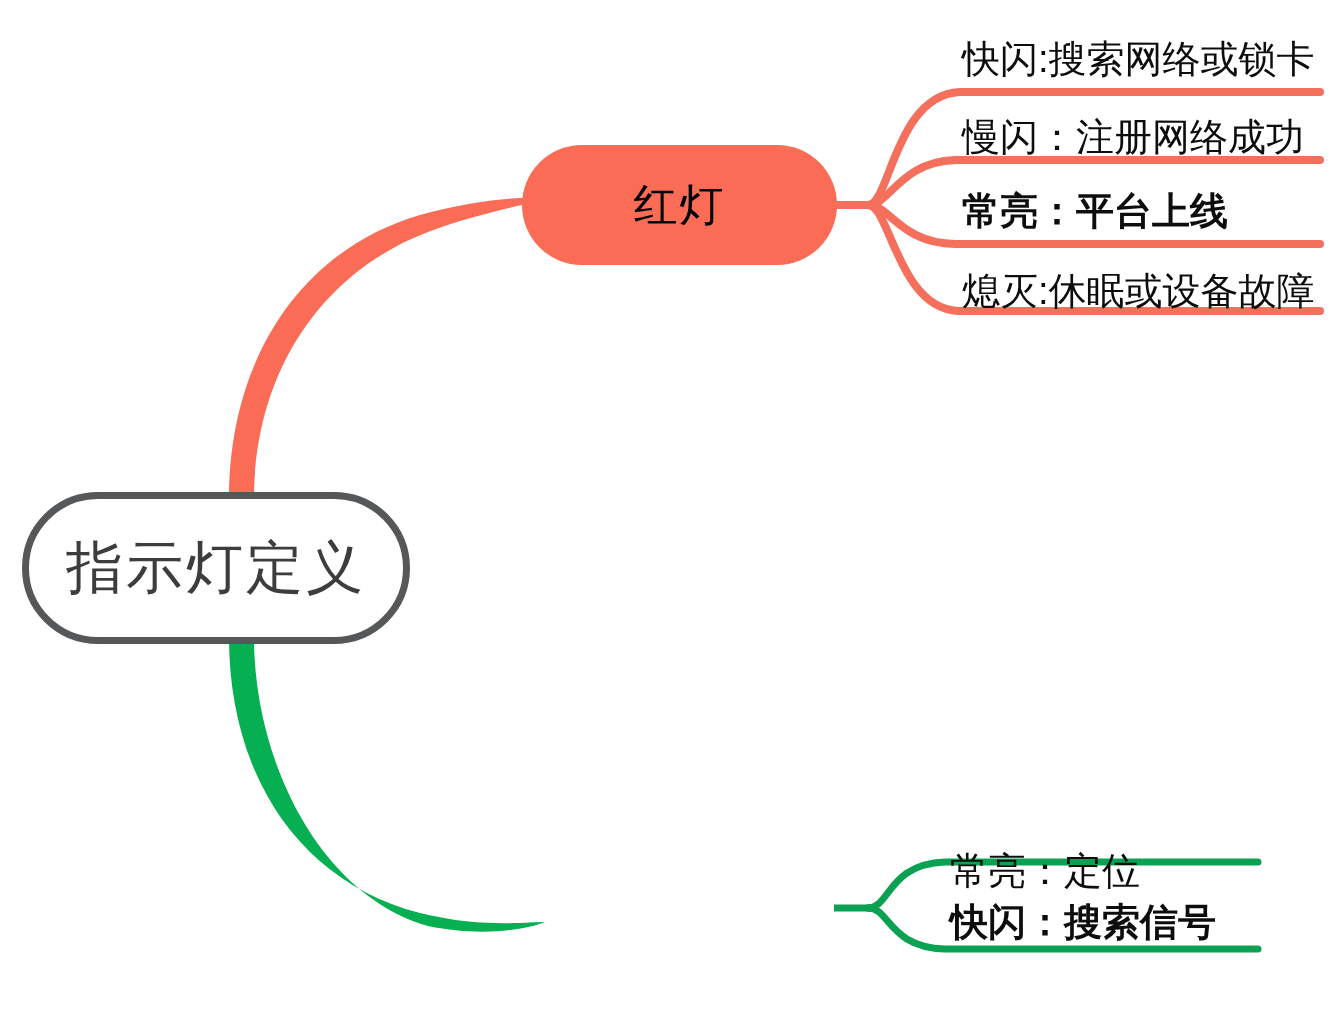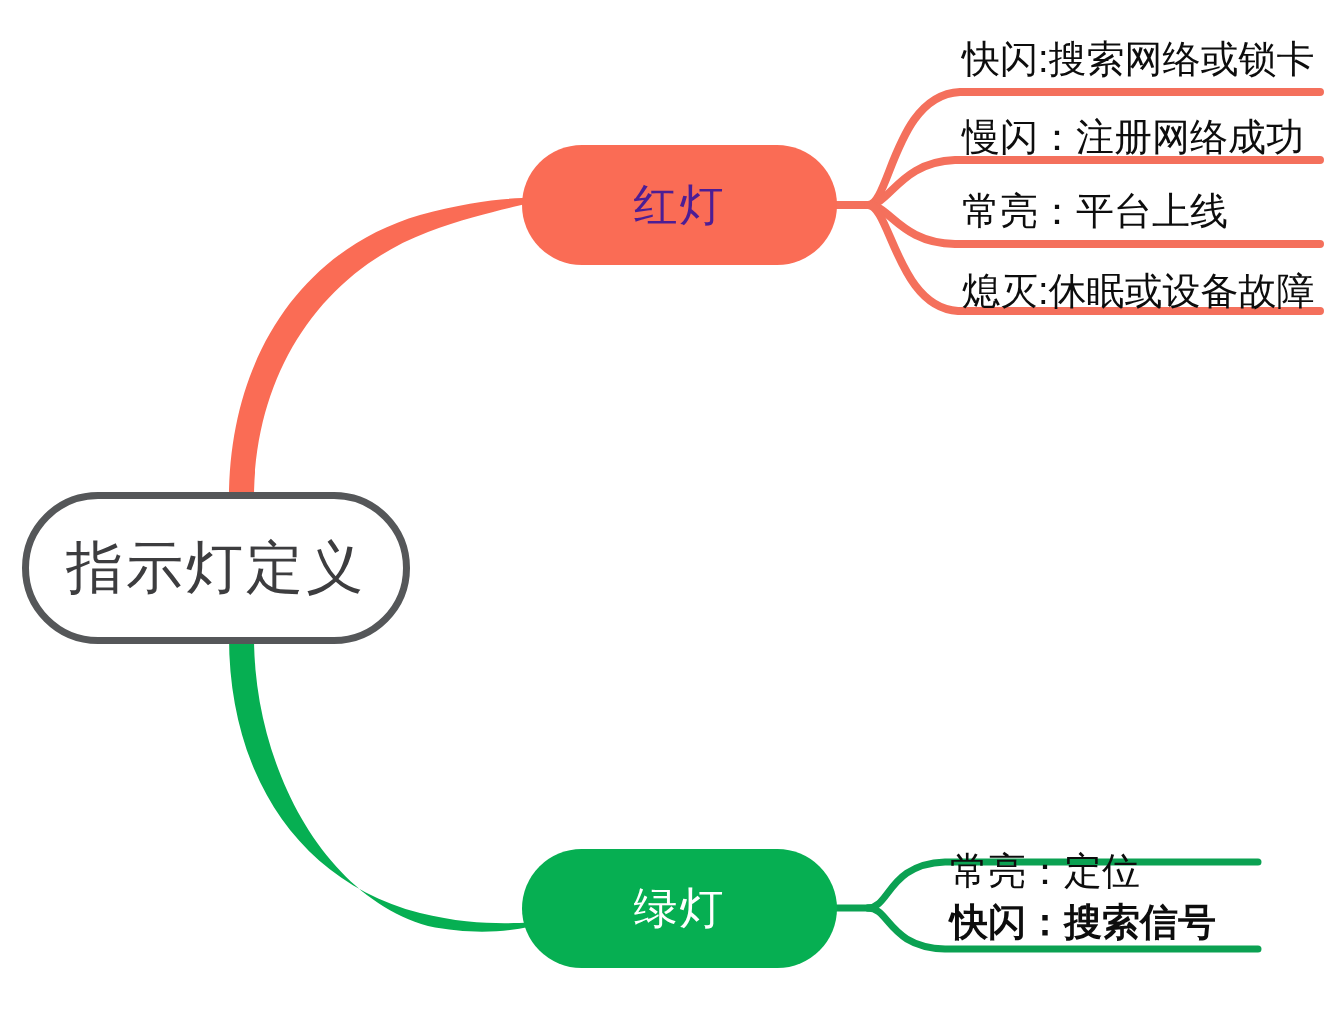--- a/index.html
+++ b/index.html
@@ -46,21 +46,21 @@
     letter-spacing: 3px;
     font-family: Liberation Serif, serif;
   }
   #node-red {
     left: 522px;
     top: 145px;
     width: 315px;
     height: 120px;
     border-radius: 60px;
     background: #FA6C55;
-    color: #4c1d95;
+    color: #000000;
     font-size: 44px;
     letter-spacing: 2px;
   }
   #node-green {
     left: 522px;
     top: 849px;
     width: 315px;
     height: 119px;
     border-radius: 60px;
     background: #06AF52;
@@ -113,25 +113,22 @@
   </svg>
 
   <div class="node" id="node-root">
     <span>指示灯定义</span>
   </div>
 
   <div class="node" id="node-red">
     <span>红灯</span>
   </div>
 
-  <div class="node" id="node-green">
-    <span>绿灯</span>
-  </div>
 
   <div class="leaf-label leaf-red" style="top:40px;">快闪:搜索网络或锁卡</div>
   <div class="leaf-label leaf-red" style="top:110px;margin-top:8px;">慢闪：注册网络成功</div>
-  <div class="leaf-label leaf-red" style="top:192px;">常亮：平台上线</div>
+  <div class="leaf-label leaf-red" style="top:192px;font-weight:bold;">常亮：平台上线</div>
   <div class="leaf-label leaf-red" style="top:272px;">熄灭:休眠或设备故障</div>
 
   <div class="leaf-label leaf-green" style="top:820px;margin-top:32px;">常亮：定位</div>
   <div class="leaf-label leaf-green" style="top:903px;font-weight:bold;">快闪：搜索信号</div>
 
 </div>
 
 </body></html>

